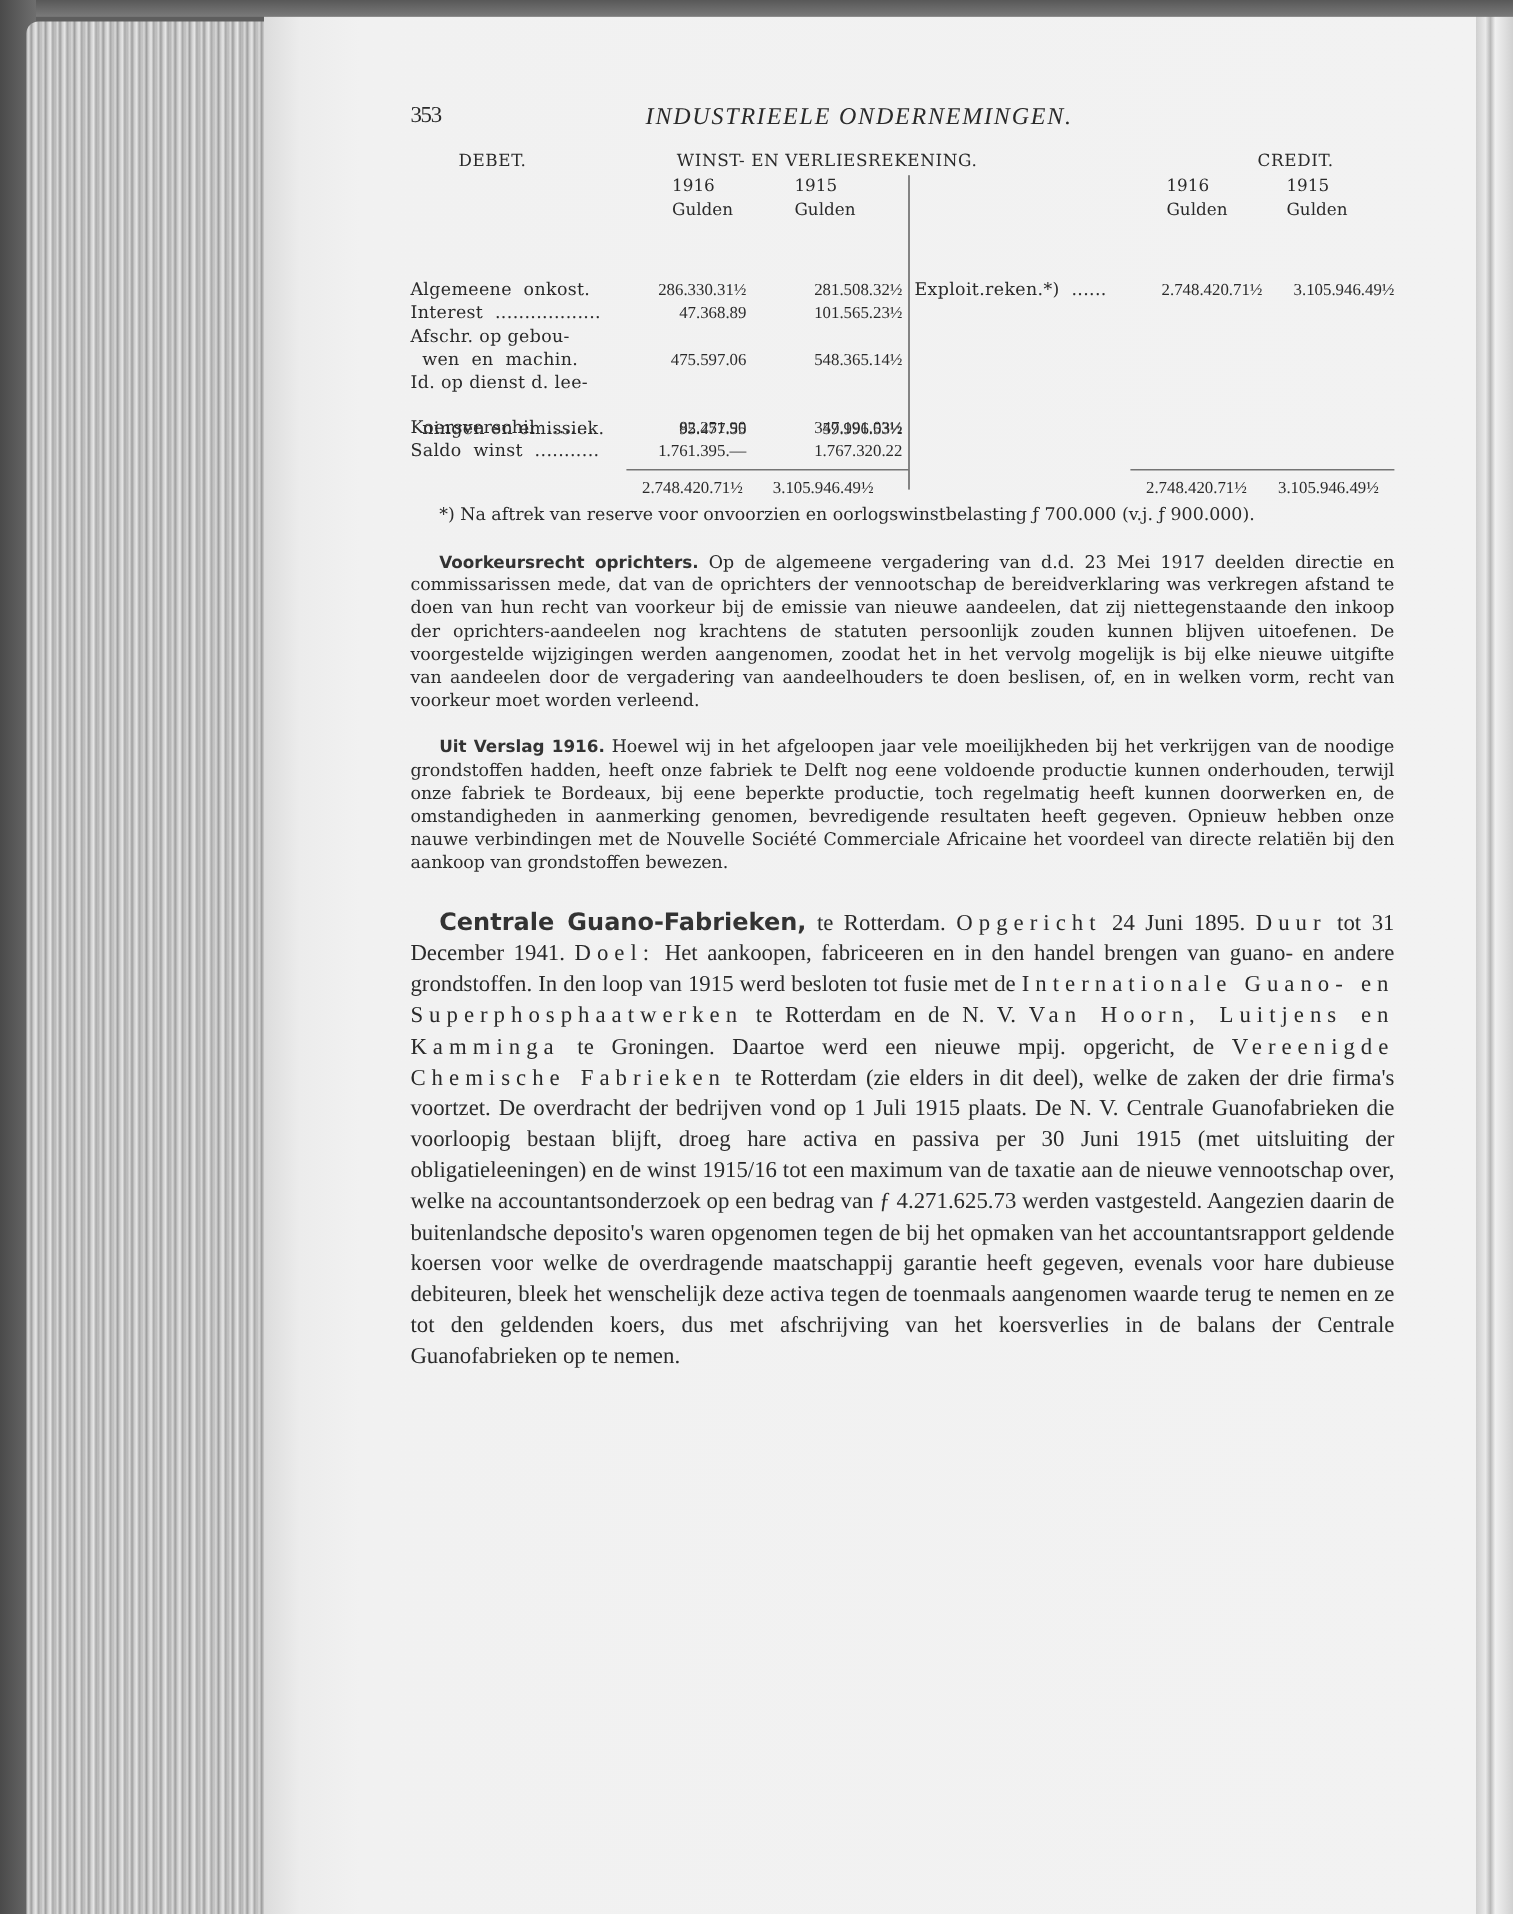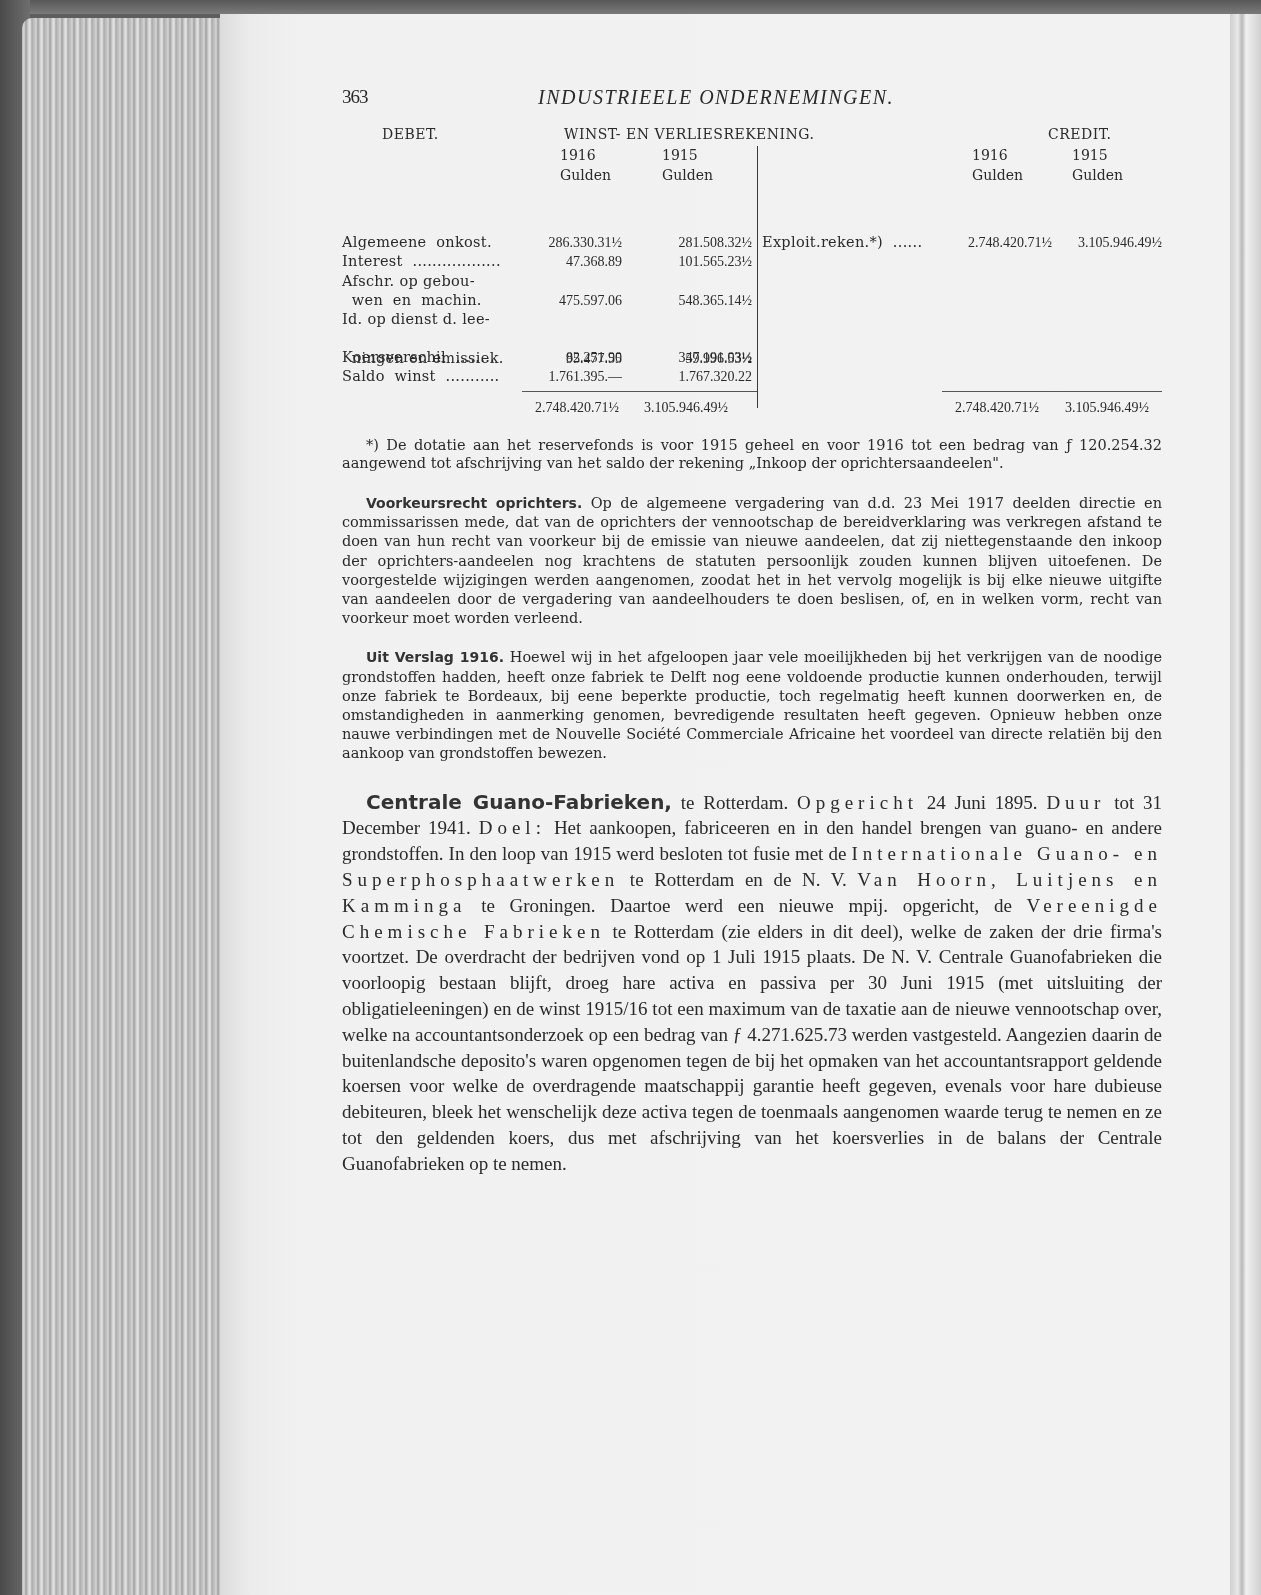--- a/index.html
+++ b/index.html
@@ -71,21 +71,21 @@
 
 <div class="top-strip"></div>
 <div class="page-edges-shadow"></div>
 <div class="page-edges"></div>
 <div class="page"></div>
 <div class="right-edge"></div>
 
 <div class="content">
 
   <div class="running-head">
-    <span class="page-num">363</span>
+    <span class="page-num">353</span>
     <span class="running-title">INDUSTRIEELE ONDERNEMINGEN.</span>
   </div>
 
   <div class="acct">
     <span class="hdr" style="left:40px;top:10px;">DEBET.</span>
     <span class="hdr" style="left:222px;top:10px;">WINST- EN VERLIESREKENING.</span>
     <span class="hdr" style="left:706px;top:10px;">CREDIT.</span>
 
     <div class="col-hdr" style="left:218px;top:29px;width:70px;">
       <div>1916</div>
@@ -150,22 +150,22 @@
     </div>
 
     <div class="sumline" style="left:180px;top:275px;width:235px;"></div>
     <div class="sumline" style="left:600px;top:275px;width:220px;"></div>
     <span class="sum" style="left:193px;top:284px;">2.748.420.71½</span>
     <span class="sum" style="left:302px;top:284px;">3.105.946.49½</span>
     <span class="sum" style="left:613px;top:284px;">2.748.420.71½</span>
     <span class="sum" style="left:723px;top:284px;">3.105.946.49½</span>
   </div>
 
+  <p class="footnote indent" style="margin:-16px 0 0 0;">*) Na aftrek van reserve voor onvoorzien en oorlogswinstbelasting ƒ 700.000 (v.j. ƒ 900.000).</p>
 
-  <p class="footnote indent" style="margin:0;">*) De dotatie aan het reservefonds is voor 1915 geheel en voor 1916 tot een bedrag van ƒ 120.254.32 aangewend tot afschrijving van het saldo der rekening „Inkoop der oprichtersaandeelen".</p>
 
   <p class="para indent" style="margin-top:22px;">
     <span class="runin">Voorkeursrecht oprichters.</span>
     <span>Op de algemeene vergadering van d.d. 23 Mei 1917 deelden directie en commissarissen mede, dat van de oprichters der vennootschap de bereidverklaring was verkregen afstand te doen van hun recht van voorkeur bij de emissie van nieuwe aandeelen, dat zij niettegenstaande den inkoop der oprichters-aandeelen nog krachtens de statuten persoonlijk zouden kunnen blijven uitoefenen. De voorgestelde wijzigingen werden aangenomen, zoodat het in het vervolg mogelijk is bij elke nieuwe uitgifte van aandeelen door de vergadering van aandeelhouders te doen beslisen, of, en in welken vorm, recht van voorkeur moet worden verleend.</span>
   </p>
 
   <p class="para indent" style="margin-top:20px;">
     <span class="runin">Uit Verslag 1916.</span>
     <span>Hoewel wij in het afgeloopen jaar vele moeilijkheden bij het verkrijgen van de noodige grondstoffen hadden, heeft onze fabriek te Delft nog eene voldoende productie kunnen onderhouden, terwijl onze fabriek te Bordeaux, bij eene beperkte productie, toch regelmatig heeft kunnen doorwerken en, de omstandigheden in aanmerking genomen, bevredigende resultaten heeft gegeven. Opnieuw hebben onze nauwe verbindingen met de Nouvelle Société Commerciale Africaine het voordeel van directe relatiën bij den aankoop van grondstoffen bewezen.</span>
   </p>

